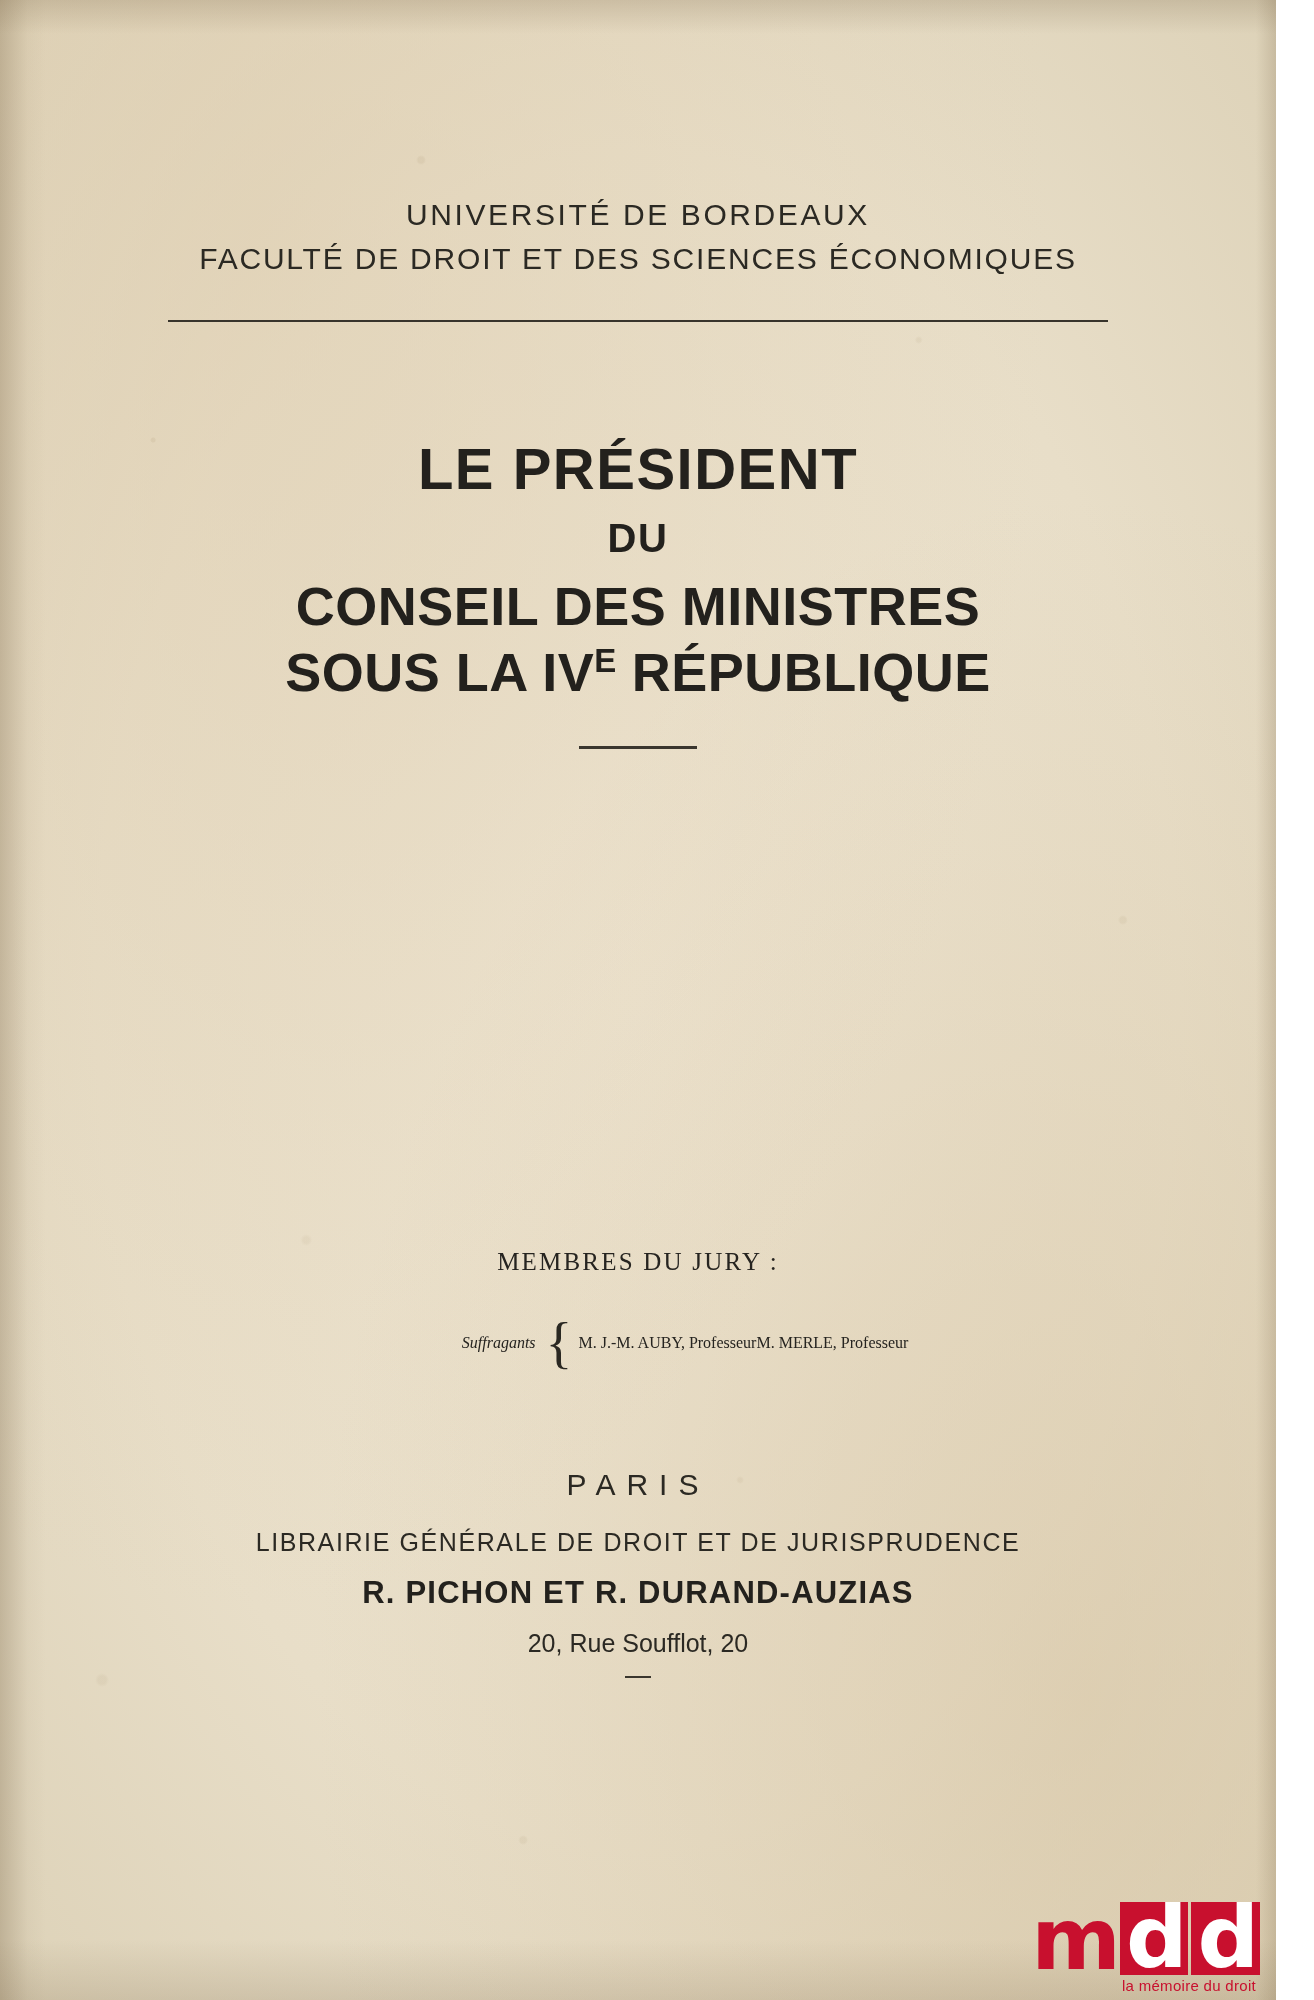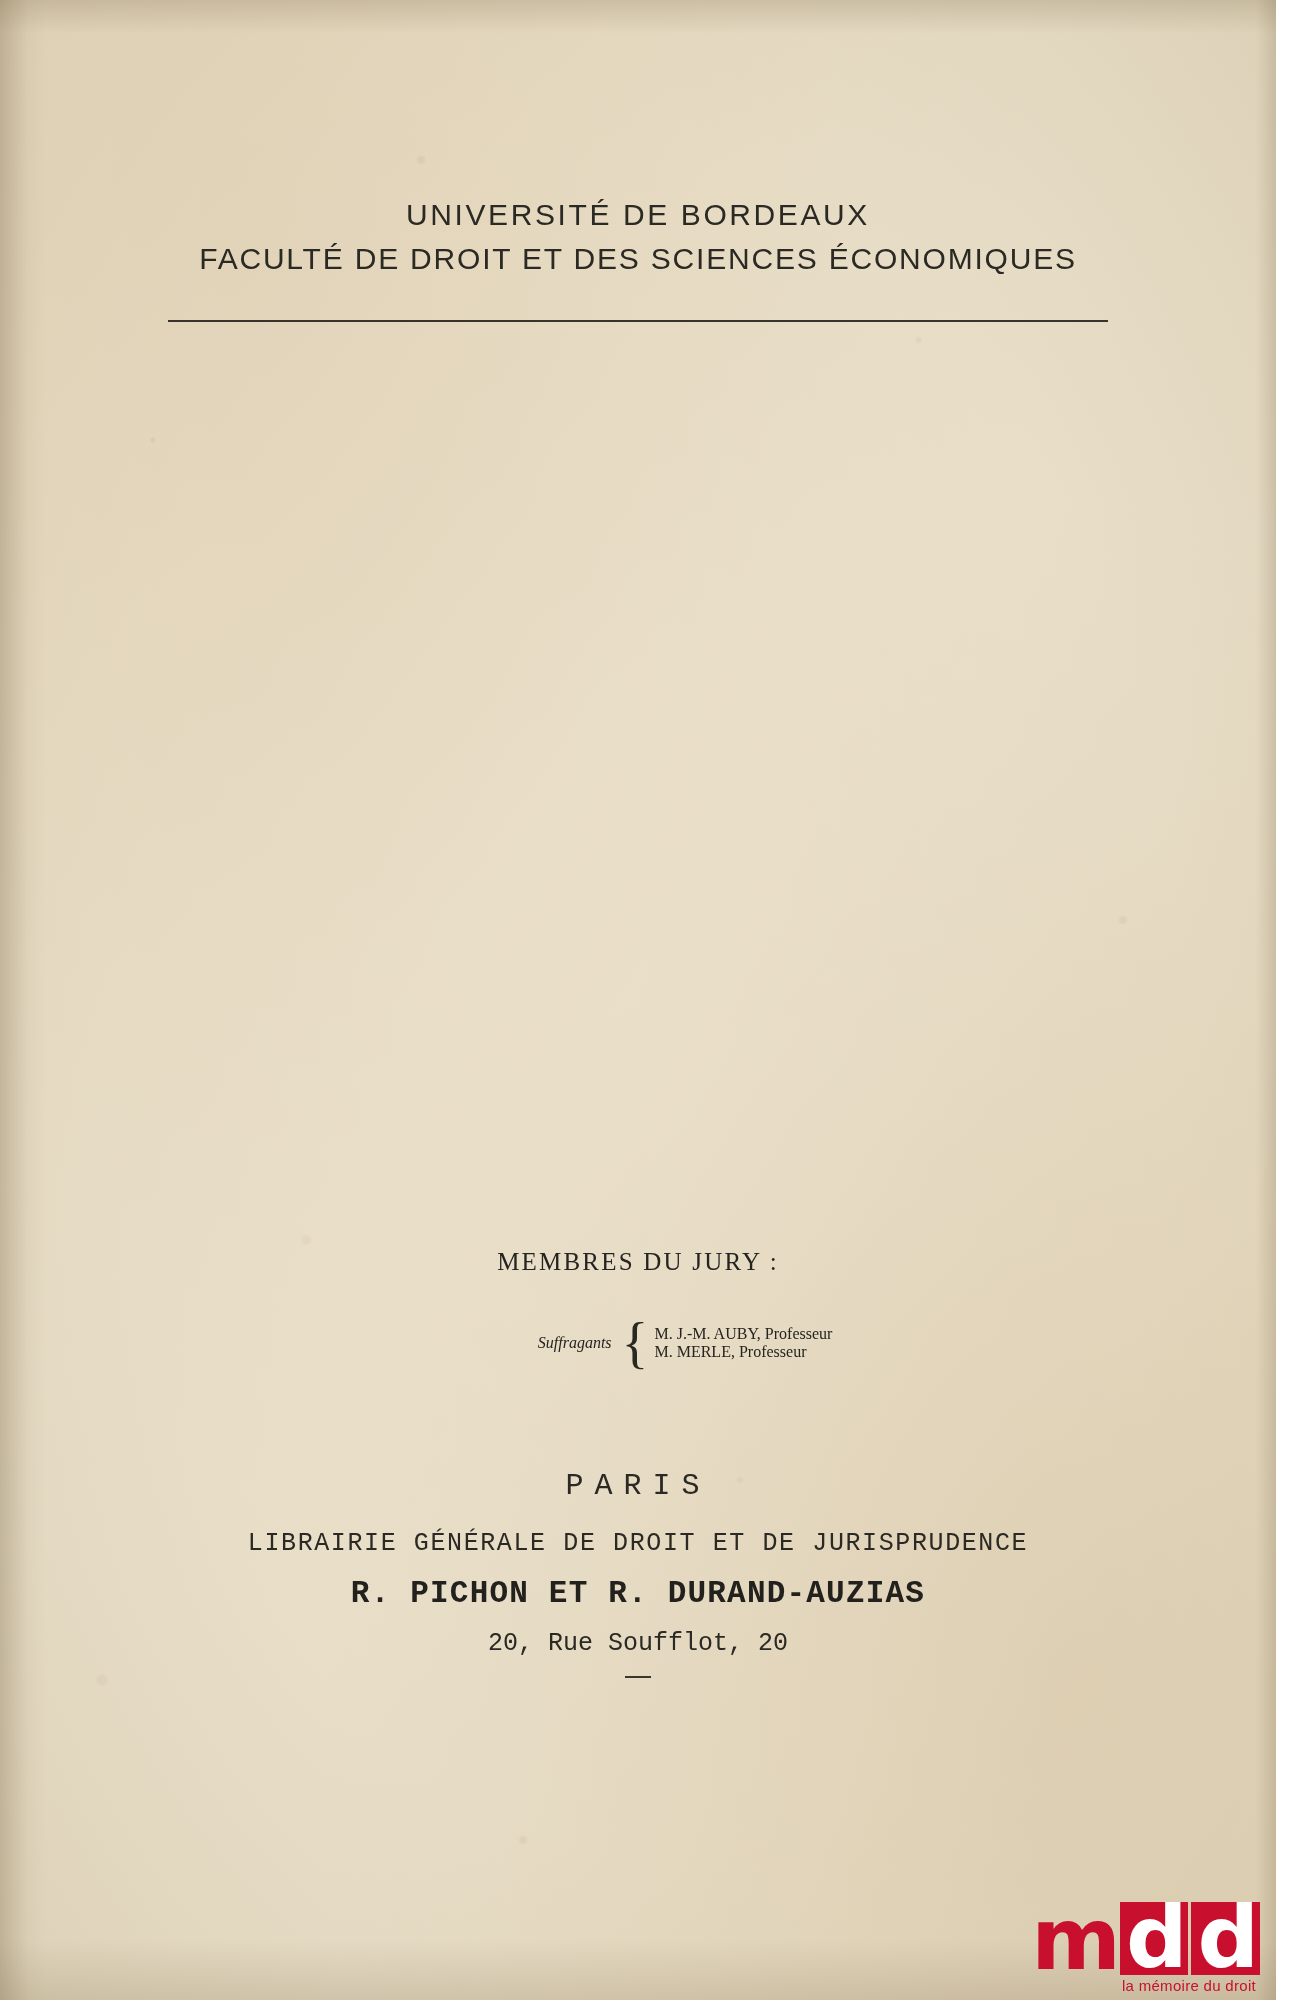--- a/index.html
+++ b/index.html
@@ -235,28 +235,27 @@
     align-items: center;
     margin-top: 20px;
   }
   .brace {
     font-size: 56px;
     line-height: 0.9;
     margin: 0 6px 0 2px;
     font-family: "Liberation Serif", serif;
     color: #2a2822;
   }
-  .suff-names { display: flex; flex-direction: column; }
+  .suff-names { display: flex; flex-direction: row; }
 
   
   .imprint {
     position: absolute;
     left: 0; right: 0;
     bottom: 322px;
-    font-family: Liberation Mono, monospace;
   }
   .city {
     font-size: 30px;
     letter-spacing: 11px;
     font-weight: 500;
     color: #2b2923;
   }
   .publisher-line1 {
     font-size: 25px;
     letter-spacing: 1.6px;
@@ -341,20 +340,27 @@
 
   <div class="content">
 
     <div class="institution">
       <div class="inst-line1">UNIVERSITÉ DE BORDEAUX</div>
       <div class="inst-line2">FACULTÉ DE DROIT ET DES SCIENCES ÉCONOMIQUES</div>
     </div>
 
     <div class="rule-top"></div>
 
+    <div class="title-block">
+      <div class="t1">LE PRÉSIDENT</div>
+      <div class="t2">DU</div>
+      <div class="t3">CONSEIL DES MINISTRES</div>
+      <div class="t4"><span>SOUS LA IV</span><span class="sup">E</span><span> RÉPUBLIQUE</span></div>
+      <div class="rule-short"></div>
+    </div>
 
 
     <div class="jury">
       <div class="jury-title">MEMBRES DU JURY :</div>
       <div class="jury-rows">
         <div class="suffragants-group">
           <div class="jury-role">Suffragants</div>
           <div class="brace">{</div>
           <div class="suff-names">
             <div class="jury-name">M. J.-M. AUBY, Professeur</div>

